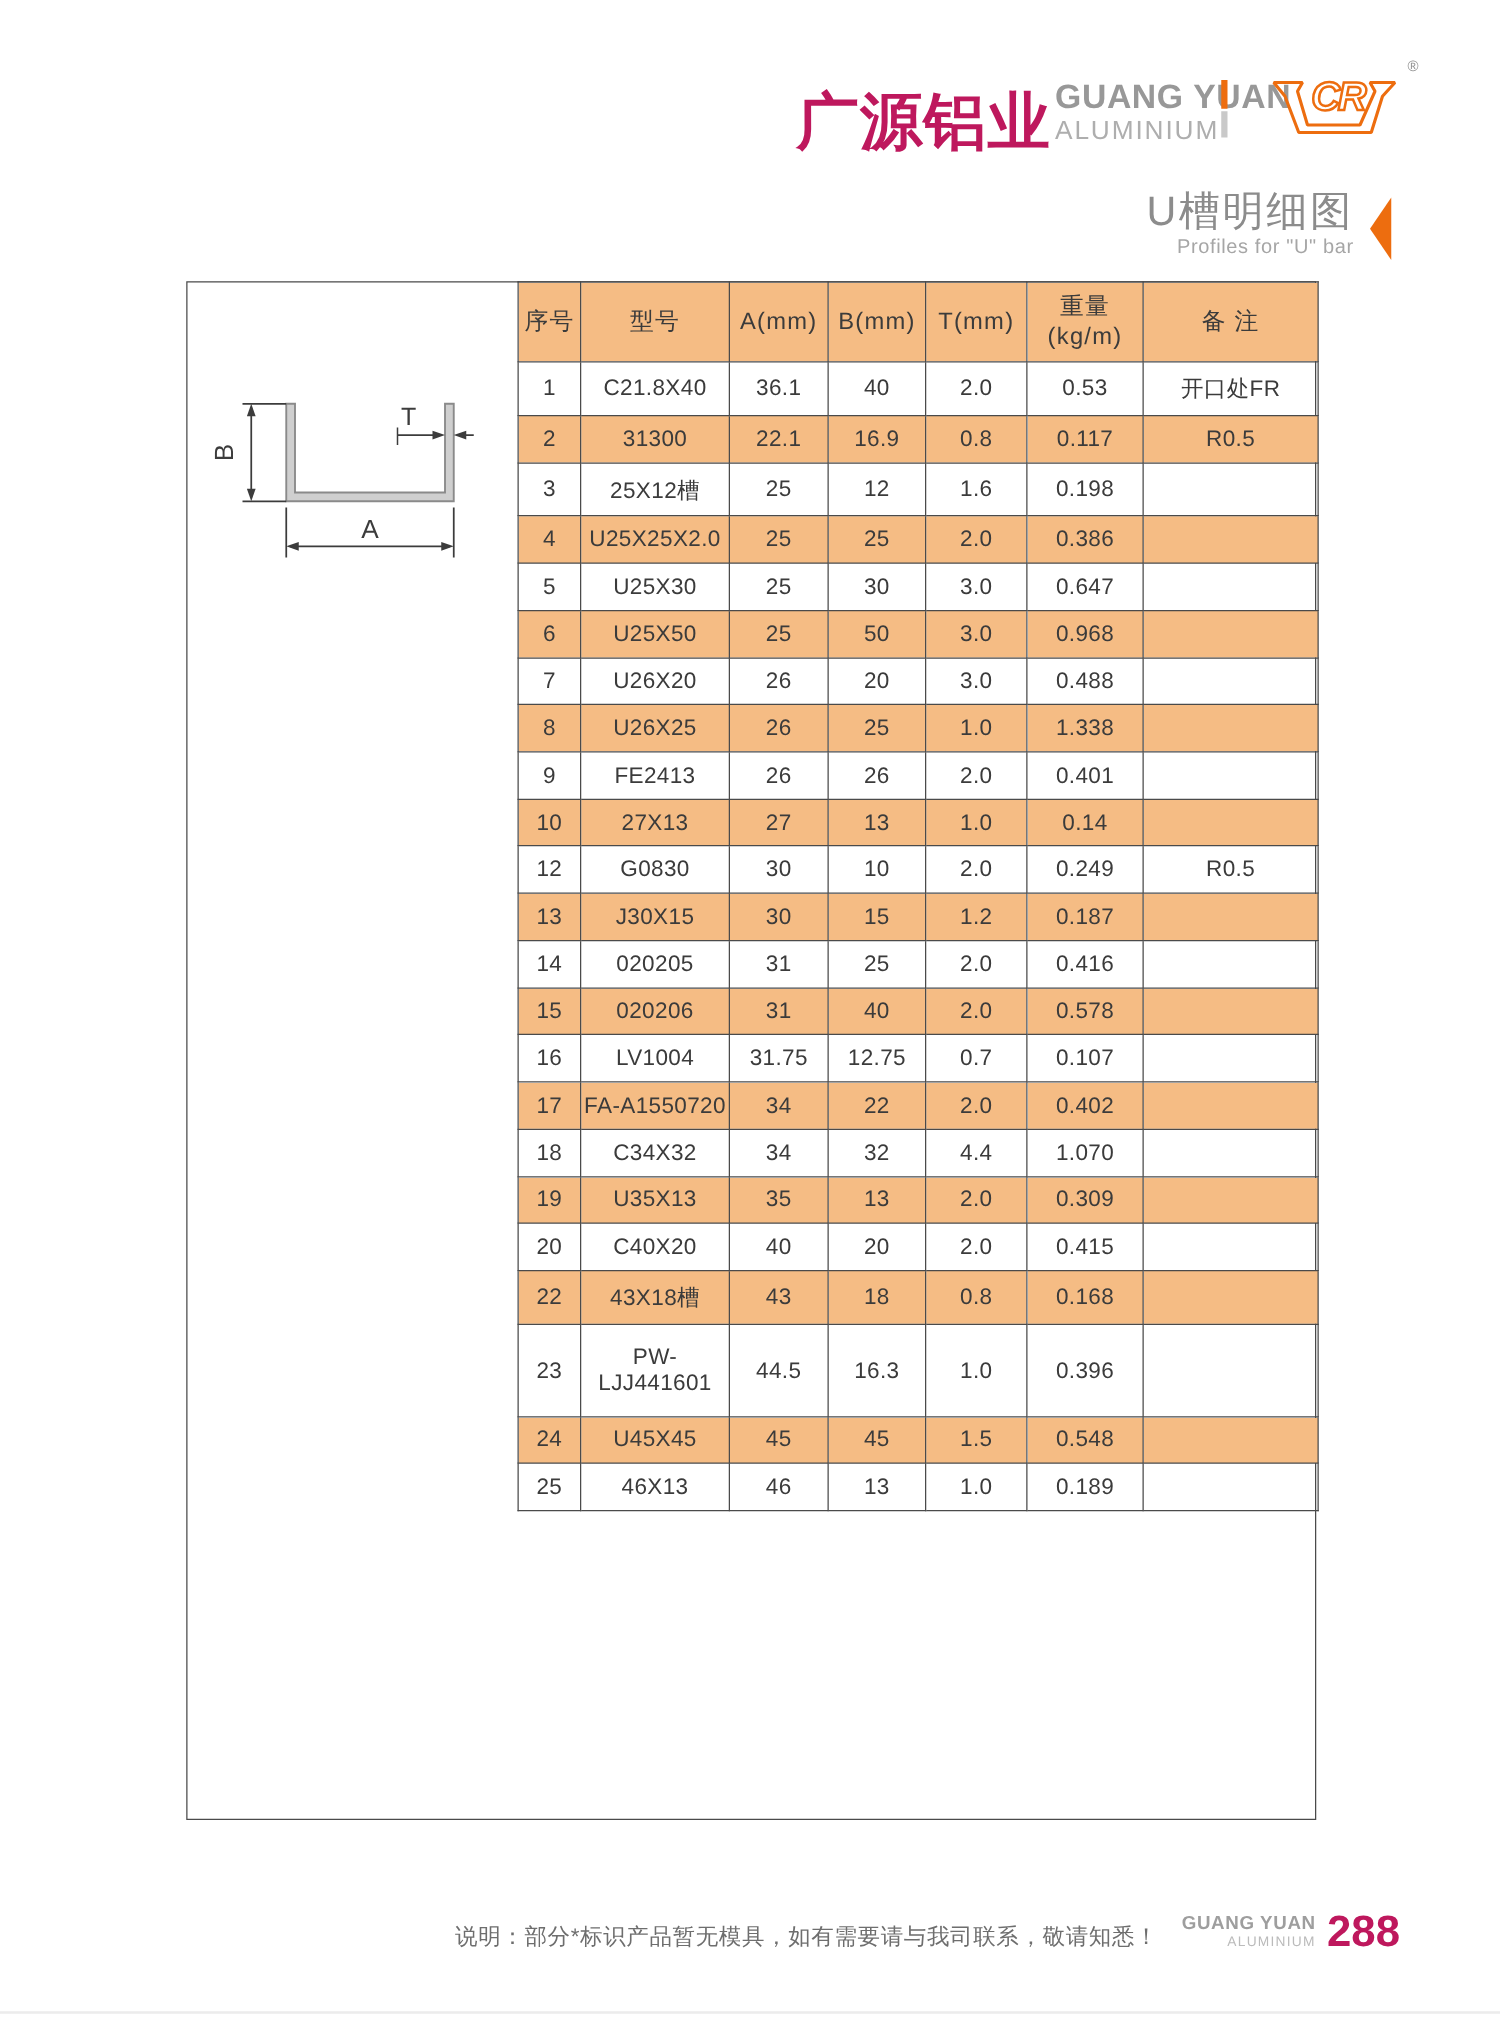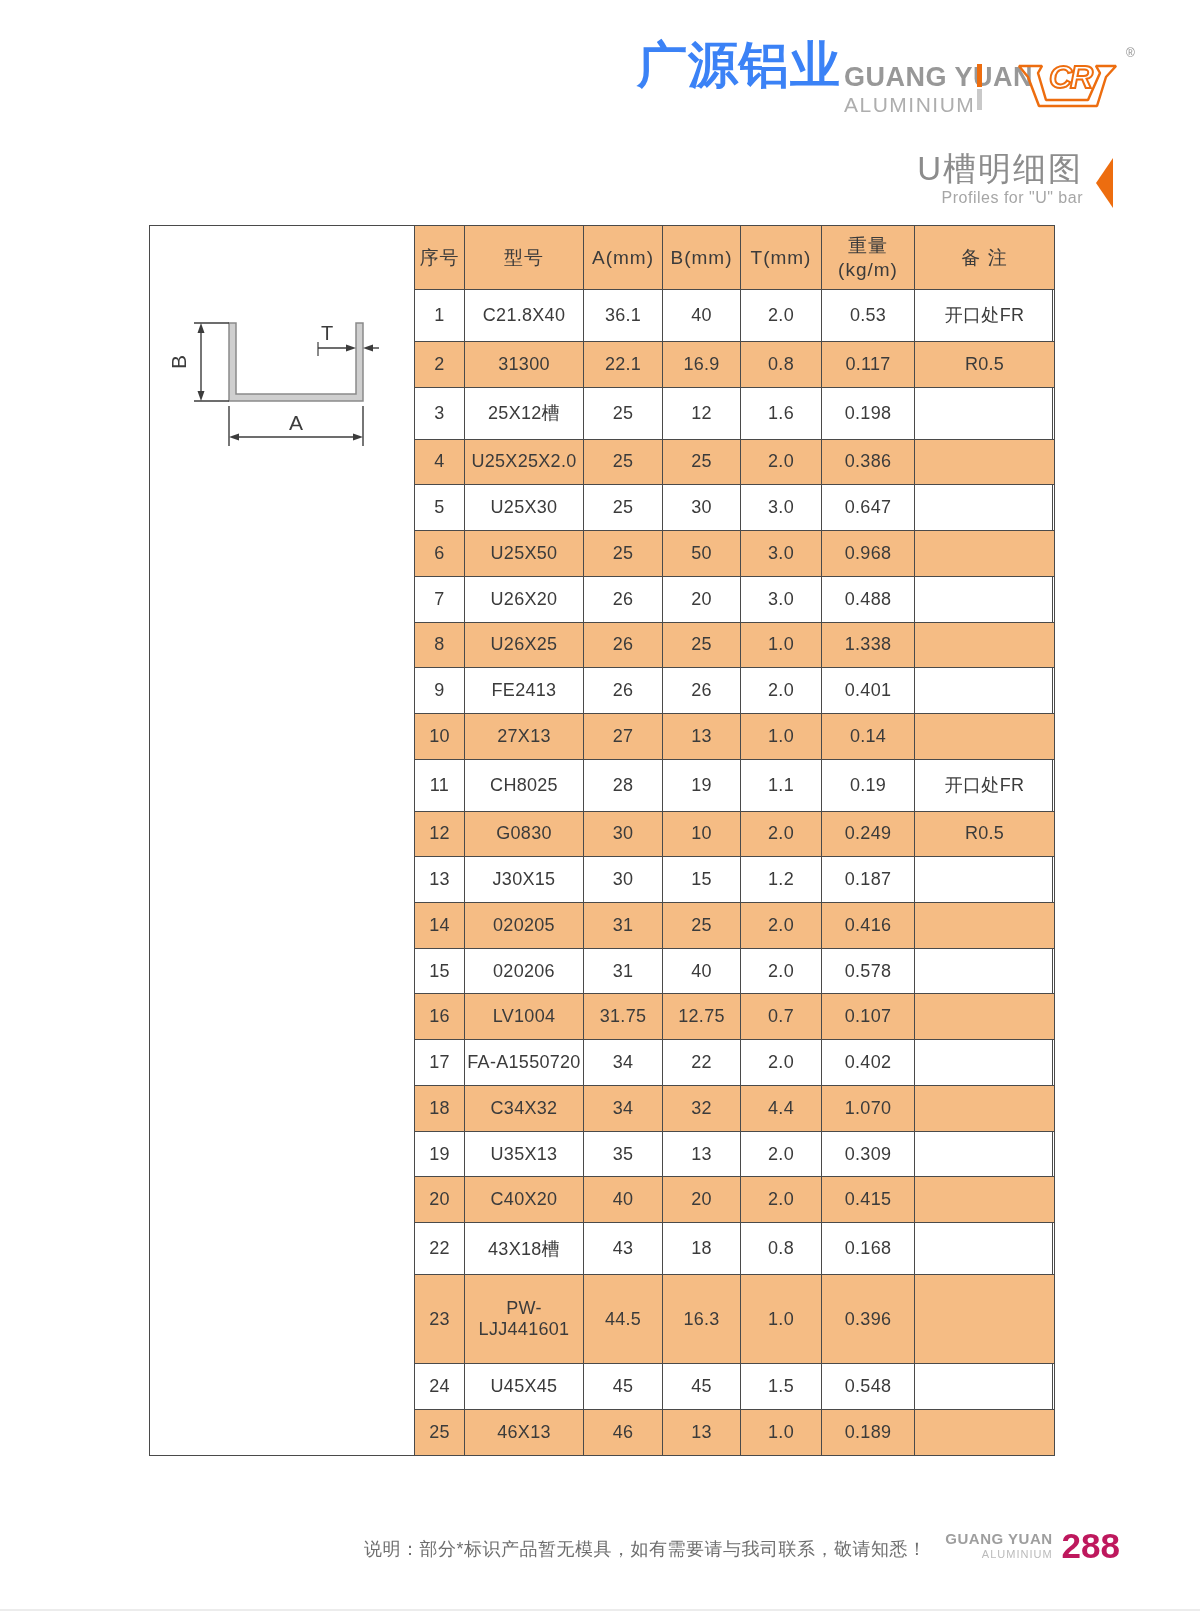--- a/index.html
+++ b/index.html
@@ -3,22 +3,22 @@
 <meta charset="utf-8">
 <style>
   html,body { margin:0; padding:0; }
   body {
     width:1200px; height:1614px; position:relative; background:#ffffff;
     font-family:"Liberation Sans", sans-serif; overflow:hidden;
   }
 
   
   .logo-cn {
-    position:absolute; left:637px; top:40px;
-    font-size:50px; font-weight:bold; color:#3b82f6; letter-spacing:1px;
+    position:absolute; left:637px; top:72px;
+    font-size:50px; font-weight:bold; color:#be185d; letter-spacing:1px;
     line-height:1;
   }
   .logo-en { position:absolute; left:844px; top:64px; line-height:1; }
   .logo-en .l1 { font-size:27px; font-weight:bold; color:#989898; letter-spacing:0.5px; }
   .logo-en .l2 { font-size:21px; color:#AEAEAE; letter-spacing:1.5px; margin-top:3px; }
   .logo-divider { position:absolute; left:977px; top:64px; width:5px; height:46px; }
   .logo-divider .seg-top { display:block; width:5px; height:23px; background:#ED6D0F; }
   .logo-divider .seg-bottom { display:block; width:5px; height:21px; background:#C9C9C9; margin-top:2px; }
   .emblem { position:absolute; left:1016px; top:54px; }
   .registered { position:absolute; left:1126px; top:46px; font-size:12px; color:#8F8F8F; }
@@ -40,21 +40,21 @@
 
   
   .frame {
     position:absolute; left:149px; top:225px; width:904px; height:1231px;
     border:1px solid #4A4A4A; box-sizing:border-box; background:#ffffff;
   }
   .diagram { position:absolute; left:10px; top:60px; }
 
   
   .profiles-table {
-    position:absolute; left:414px; top:225px; width:640px; height:1231px;
+    position:absolute; left:414px; top:225px; width:640px; height:984px;
     border-collapse:collapse; table-layout:fixed;
   }
   .profiles-table th, .profiles-table td {
     border:1px solid #4A4A4A; text-align:center; vertical-align:middle;
     padding:0; color:#3B3B3B; overflow:hidden;
   }
   .profiles-table thead tr { height:64px; }
   .profiles-table th {
     background:#F5BC84; font-weight:normal; font-size:19px;
     white-space:pre-line; line-height:1.25; letter-spacing:1px;
@@ -237,29 +237,20 @@
       <tr>
         <td>10</td>
         <td>27X13</td>
         <td>27</td>
         <td>13</td>
         <td>1.0</td>
         <td>0.14</td>
         <td></td>
       </tr>
       <tr>
-        <td>11</td>
-        <td>CH8025</td>
-        <td>28</td>
-        <td>19</td>
-        <td>1.1</td>
-        <td>0.19</td>
-        <td>开口处FR</td>
-      </tr>
-      <tr>
         <td>12</td>
         <td>G0830</td>
         <td>30</td>
         <td>10</td>
         <td>2.0</td>
         <td>0.249</td>
         <td>R0.5</td>
       </tr>
       <tr>
         <td>13</td>

